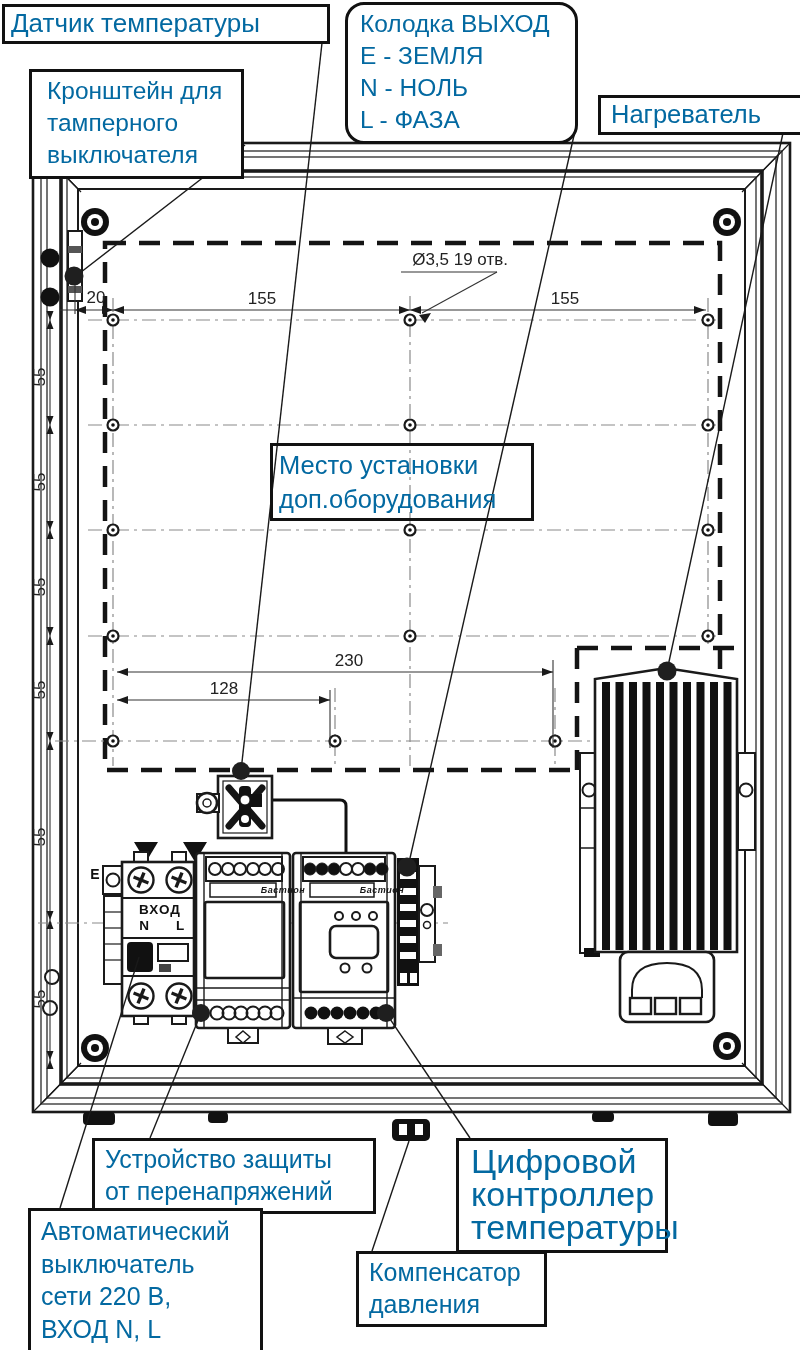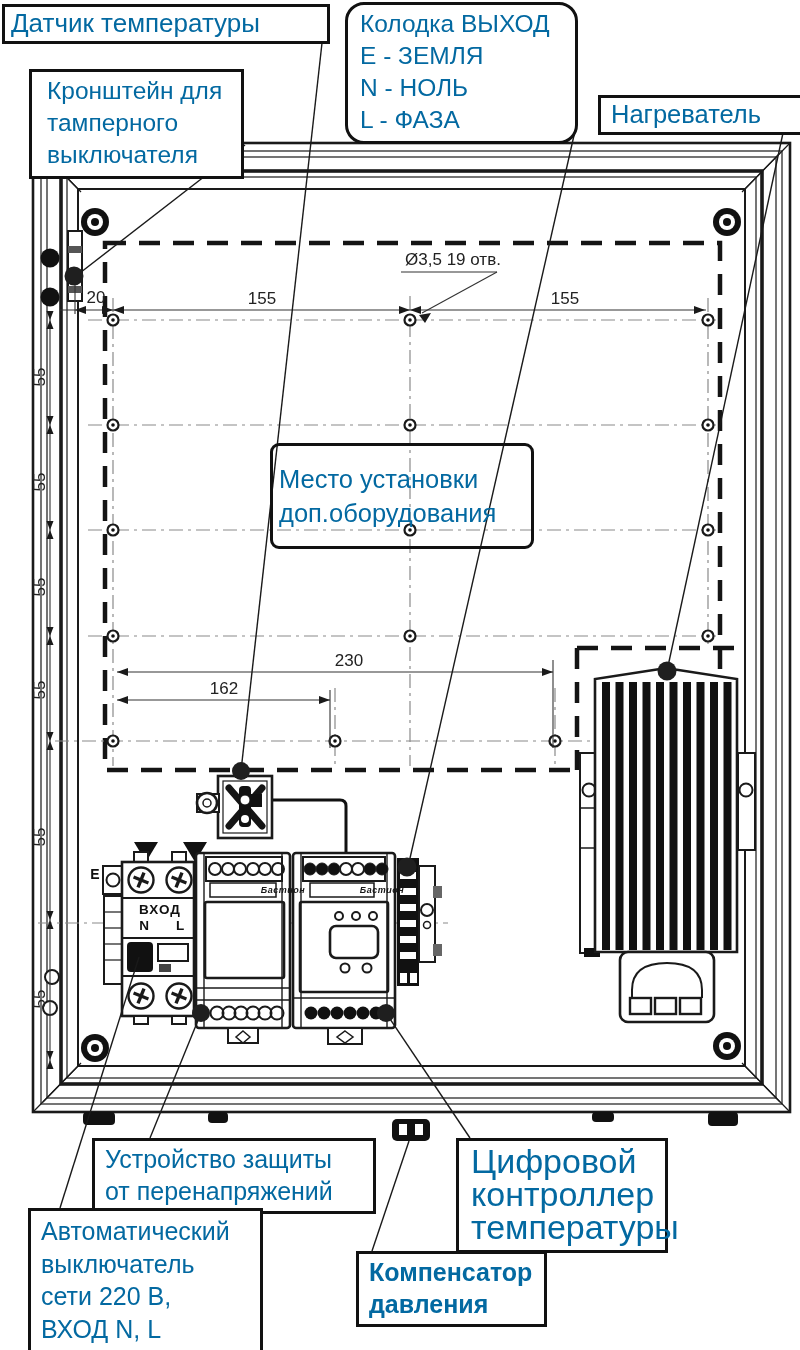--- a/index.html
+++ b/index.html
@@ -387,44 +387,44 @@
 тамперного
 выключателя</div>
 
   <div class="callout" style="left:345px;top:2px;width:233px;font-size:24.5px;padding:3px 6px 5px 12px;border-radius:19px;">Колодка ВЫХОД
 E - ЗЕМЛЯ
 N - НОЛЬ
 L - ФАЗА</div>
 
   <div class="callout" style="left:598px;top:95px;width:220px;height:40px;line-height:33px;font-size:25.5px;padding:0 10px;">Нагреватель</div>
 
-  <div class="callout transparent" style="left:270px;top:443px;width:264px;font-size:25.5px;line-height:34px;padding:16px 6px;border-radius:9px;">Место установки
+  <div class="callout transparent" style="left:270px;top:443px;width:264px;font-size:25.5px;line-height:34px;padding:2px 6px;">Место установки
 доп.оборудования</div>
 
   <div class="callout" style="left:92px;top:1138px;width:284px;font-size:25px;padding:2px 8px 4px 10px;">Устройство защиты
 от перенапряжений</div>
 
   <div class="callout" style="left:28px;top:1208px;width:235px;font-size:25px;line-height:32.5px;padding:4px 6px 6px 10px;">Автоматический
 выключатель
 сети 220 В,
 ВХОД N, L</div>
 
   <div class="callout" style="left:456px;top:1138px;width:212px;font-size:34px;line-height:33px;padding:4px 6px 6px 12px;">Цифровой
 контроллер
 температуры</div>
 
-  <div class="callout" style="left:356px;top:1251px;width:191px;font-size:25px;padding:2px 6px 4px 10px;font-weight:bold;">Компенсатор
+  <div class="callout" style="left:356px;top:1251px;width:191px;font-size:25px;padding:2px 6px 4px 10px;">Компенсатор
 давления</div>
 
-  <div class="dim" style="left:398px;top:250px;width:110px;text-align:center;">Ø3,5 19 отв.</div>
+  <div class="dim" style="left:398px;top:250px;width:110px;text-align:right;">Ø3,5 19 отв.</div>
   <div class="dim" style="left:77px;top:288px;width:38px;">20</div>
   <div class="dim" style="left:237px;top:289px;width:50px;">155</div>
   <div class="dim" style="left:540px;top:289px;width:50px;">155</div>
   <div class="dim" style="left:324px;top:651px;width:50px;">230</div>
-  <div class="dim" style="left:199px;top:679px;width:50px;">162</div>
+  <div class="dim" style="left:199px;top:679px;width:50px;">128</div>
   <div class="dim rot" style="left:20px;top:367px;width:40px;">55</div>
   <div class="dim rot" style="left:20px;top:472px;width:40px;">55</div>
   <div class="dim rot" style="left:20px;top:577px;width:40px;">55</div>
   <div class="dim rot" style="left:20px;top:680px;width:40px;">55</div>
   <div class="dim rot" style="left:20px;top:827px;width:40px;">55</div>
   <div class="dim rot" style="left:20px;top:989px;width:40px;">55</div>
 
   <div class="mark" style="left:133px;top:902px;width:54px;font-size:13.5px;font-weight:bold;text-align:center;letter-spacing:1px;">ВХОД</div>
   <div class="mark" style="left:136px;top:918px;width:16px;font-size:13.5px;font-weight:bold;text-align:center;">N</div>
   <div class="mark" style="left:172px;top:918px;width:16px;font-size:13.5px;font-weight:bold;text-align:center;">L</div>

